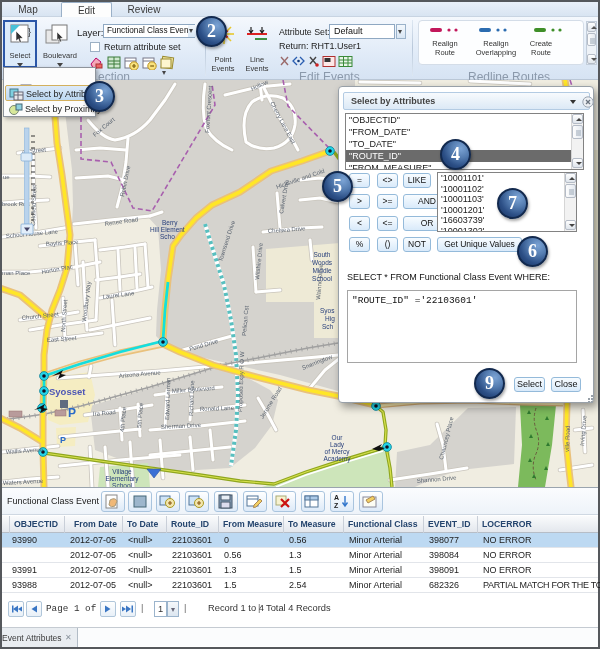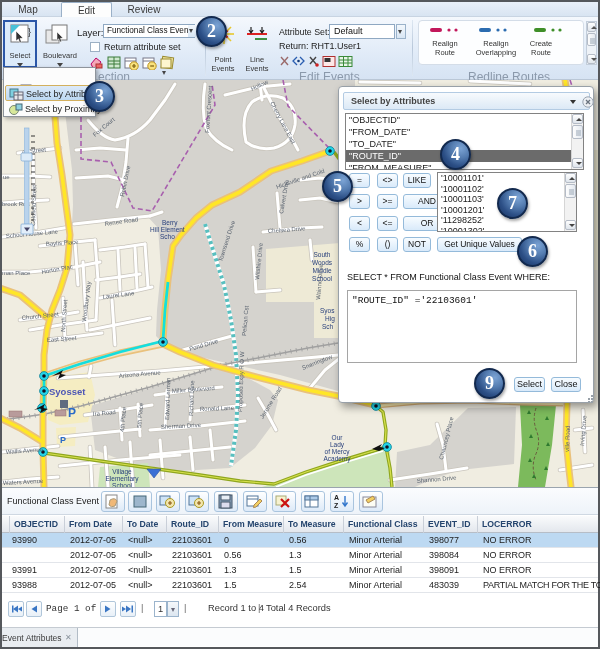--- a/index.html
+++ b/index.html
@@ -630,21 +630,21 @@
     <div class="opbtn" style="left:64px;top:129px;width:48px;">OR</div>
     <div class="opbtn" style="left:10px;top:150px;width:21px;">%</div>
     <div class="opbtn" style="left:38px;top:150px;width:21px;">()</div>
     <div class="opbtn" style="left:64px;top:150px;width:28px;">NOT</div>
 
     <div class="dlist" style="left:98px;top:85px;width:140px;height:60px;">
       <div class="drow">'10001101'</div>
       <div class="drow">'10001102'</div>
       <div class="drow">'10001103'</div>
       <div class="drow">'10001201'</div>
-      <div class="drow">'11298252'</div>
+      <div class="drow">'16603739'</div>
       <div class="drow">'10001302'</div>
     </div>
     <div class="scroll" style="left:225px;top:86px;height:58px;">
       <div class="sbtn" style="top:0;">
           <div class="sarrow" style="top:3px;border-bottom:3.5px solid #444;"></div>
         </div>
       <div class="sthumb" style="top:11px;height:14px;"><svg width="11" height="14">
             <path d="M3 5 H8 M3 7 H8 M3 9 H8" stroke="#9aa7b5" stroke-width="1"></path>
           </svg></div>
       <div class="sbtn" style="top:47px;">
@@ -712,21 +712,21 @@
           </svg></div>
       <div class="tbtn" style="left:357px;"><svg width="22" height="19">
             <rect x="3" y="5" width="13" height="10" fill="#fdfdf4" stroke="#889"></rect>
             <path d="M6 8 L13 4 L15 7 L8 11 Z" fill="#f3cf63" stroke="#a85"></path>
           </svg></div>
     </div>
     <div id="ptable">
       <div id="phead">
         <div class="hcell" style="left:0;width:8px;padding-left:0;"></div>
         <div class="hcell" style="left:8px;width:55px;">OBJECTID</div>
-        <div class="hcell" style="left:63px;width:58px;">From Date</div>
+        <div class="hcell" style="left:63px;width:58px;text-align:center;">From Date</div>
         <div class="hcell" style="left:121px;width:44px;">To Date</div>
         <div class="hcell" style="left:165px;width:52px;">Route_ID</div>
         <div class="hcell" style="left:217px;width:65px;">From Measure</div>
         <div class="hcell" style="left:282px;width:60px;">To Measure</div>
         <div class="hcell" style="left:342px;width:80px;">Functional Class</div>
         <div class="hcell" style="left:422px;width:54px;">EVENT_ID</div>
         <div class="hcell" style="left:476px;width:120px;border-right:none;">LOCERROR</div>
       </div>
       <div class="rrow" style="top:17px;background:#bdd9f2;">
         <div class="rcell" style="left:10px;">93990</div>
@@ -762,21 +762,21 @@
           <div class="rcell" style="left:481px;">NO ERROR</div>
       </div>
       <div class="rrow" style="top:62px;">
         <div class="rcell" style="left:10px;">93988</div>
           <div class="rcell" style="left:68px;">2012-07-05</div>
           <div class="rcell" style="left:126px;">&lt;null&gt;</div>
           <div class="rcell" style="left:170px;">22103601</div>
           <div class="rcell" style="left:222px;">1.5</div>
           <div class="rcell" style="left:287px;">2.54</div>
           <div class="rcell" style="left:347px;">Minor Arterial</div>
-          <div class="rcell" style="left:427px;">483039</div>
+          <div class="rcell" style="left:427px;">682326</div>
           <div class="rcell" style="left:481px;letter-spacing:-0.3px;">PARTIAL MATCH FOR THE TO-</div>
       </div>
     </div>
     <div id="pgbar">
       <div class="pgbtn" style="left:6px;"><svg width="14" height="14">
             <path d="M4 7 L9 3.5 V10.5 Z" fill="#3a76c4"></path>
             <rect x="3" y="3.5" width="1.5" height="7" fill="#3a76c4"></rect>
             <path d="M9 7 L13 4.5 V9.5 Z" fill="#3a76c4"></path>
           </svg></div>
       <div class="pgbtn" style="left:24px;"><svg width="14" height="14">

